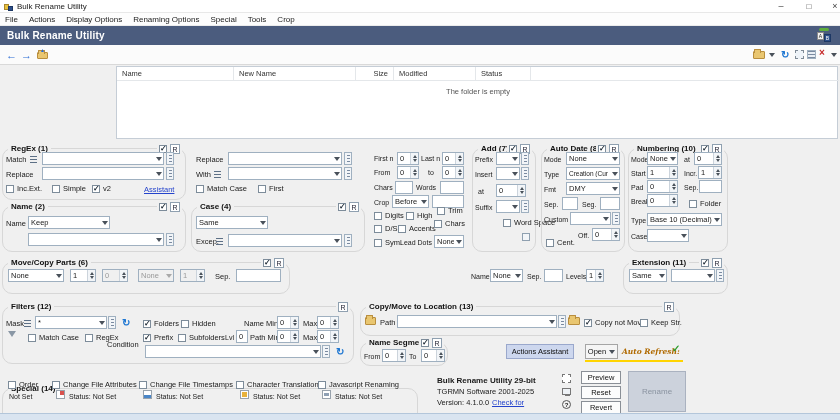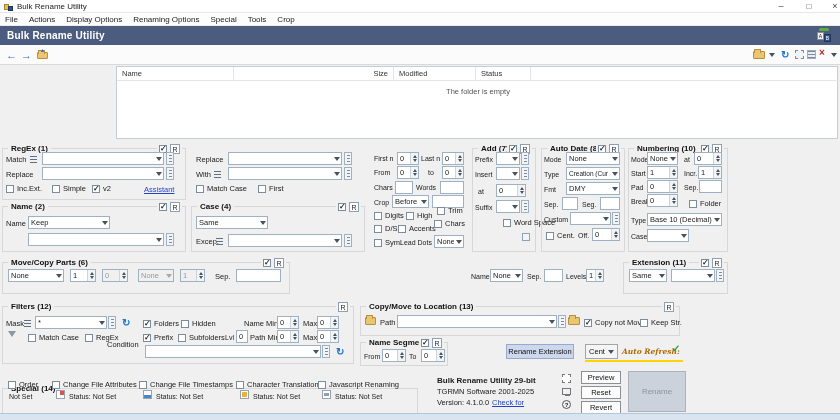--- a/index.html
+++ b/index.html
@@ -31,21 +31,21 @@
   .chev.right{border-top:3px solid transparent;border-bottom:3px solid transparent;border-left:4px solid #9a9a9a}
   .chev.down{border-left:3px solid transparent;border-right:3px solid transparent;border-top:4px solid #555}
   .pc{width:11px;height:8px;background:#89a7c9;border:1px solid #60809f;border-radius:1px;margin-right:3px;position:relative}
   .pc::after{content:"";position:absolute;left:1px;top:1px;right:1px;bottom:2px;background:#cfe2f4}
   .cloud{width:11px;height:6px;background:#3f8fdc;border-radius:4px;margin:0 4px 0 1px;position:relative}
   .cloud::before{content:"";position:absolute;top:-3px;left:3px;width:6px;height:6px;background:#3f8fdc;border-radius:50%}
   .drive{width:11px;height:8px;background:#d9dde2;border:1px solid #8f99a5;border-radius:1px;margin-right:3px;position:relative}
   .drive::after{content:"";position:absolute;left:2px;top:2px;width:4px;height:4px;background:#2f7fd6}
   .page{width:8px;height:9px;background:#fff;border:1px solid #9aa5b0;margin:0 4px 0 2px}
   
-  .gb{position:absolute;border:1px solid #d7d7d7;border-radius:0}
+  .gb{position:absolute;border:1px solid #d7d7d7;border-radius:10px}
   .gbt{position:absolute;top:-5px;left:5px;background:#f0f0f0;padding:0 3px;font-weight:bold;font-size:8px;line-height:9px;color:#111;white-space:nowrap}
   .gbc{position:absolute;top:-5px;right:3px;background:#f0f0f0;display:flex;align-items:center;gap:3px;padding:0 2px}
   .rbtn{width:10px;height:10px;border:1px solid #8fa0b0;background:#fff;font-size:7px;line-height:9px;text-align:center;color:#223;display:inline-block}
   
   .combo{position:absolute;display:flex;align-items:center;background:#fff;border:1px solid #9fb0c0;height:13px}
   .combo .cv{flex:1;padding:0 2px;font-size:7.5px;overflow:hidden;white-space:nowrap}
   .combo .ca{width:9px;height:100%;display:flex;align-items:center;justify-content:center;flex:none}
   .combo .ca::after{content:"";width:0;height:0;border-left:3px solid transparent;border-right:3px solid transparent;border-top:4px solid #49515a}
   .combo.dis{background:#f0f0f0}.combo.dis .cv{color:#999}.combo.dis .ca::after{border-top-color:#a9a9a9}
   .grip{position:absolute;width:8px;height:13px;border:1px solid #9fb0c0;background:#f2f5f8}
@@ -117,20 +117,21 @@
     <span class="refresh" style="left:781px;top:4px">↻</span>
     <span class="abs" style="left:795px;top:5px;width:9px;height:9px;border:1px dashed #7e8a96;background:#eef3f8"></span>
     <span class="abs" style="left:807px;top:5px;width:9px;height:9px;background:repeating-linear-gradient(to bottom,#7a8aa0 0 1px,#e8eef4 1px 3px);border:1px solid #9fb0c0"></span>
     <span class="abs" style="left:819px;top:2px;color:#c62828;font-weight:bold;font-size:10px">×</span>
     <span class="dtri" style="left:831px;top:8px"></span>
   </div>
 
 
   <div class="pane" style="left:116px;top:66px;width:722px;height:73px">
     <div class="hcell" style="left:0;width:117px">Name</div>
+    <div class="hcell" style="left:117px;width:122px">New Name</div>
     <div class="hcell" style="left:239px;width:38px;text-align:right">Size</div>
     <div class="hcell" style="left:277px;width:82px">Modified</div>
     <div class="hcell" style="left:359px;width:55px">Status</div>
     <div class="abs" style="left:0;top:13px;width:722px;height:1px;background:#e4e7ea"></div>
     <div class="abs" style="left:0;top:20px;width:722px;text-align:center;color:#555;font-size:7.5px">The folder is empty</div>
   </div>
 
   <div class="gb" style="left:2px;top:148px;width:184px;height:52px">
     <span class="gbt">RegEx (1)</span>
     <span class="gbc">
@@ -349,21 +350,21 @@
   <span class="lbl f7" style="left:544px;top:200px">Sep.</span>
   <span class="input" style="left:562px;top:197px;width:16px"></span>
   <span class="lbl f7" style="left:582px;top:200px">Seg.</span>
   <span class="input" style="left:600px;top:197px;width:20px"></span>
   <span class="lbl f7" style="left:544px;top:215px">Custom</span>
   <span class="combo" style="left:570px;top:212px;width:41px">
       <span class="cv"></span>
       <span class="ca"></span>
     </span>
   <span class="grip" style="left:612px;top:212px"></span>
-  <span class="cb f7" style="left:546px;top:231px">
+  <span class="cb f7" style="left:546px;top:238px">
       <span class="box"></span>
       <span>Cent.</span>
     </span>
   <span class="lbl f7" style="left:578px;top:231px">Off.</span>
   <span class="spin" style="left:592px;top:228px;width:28px">
       <span class="sv">0</span>
       <span class="sa"></span>
     </span>
 
   <div class="gb" style="left:628px;top:148px;width:100px;height:104px">
@@ -583,23 +584,23 @@
   <span class="spin" style="left:382px;top:349px;width:24px">
       <span class="sv">0</span>
       <span class="sa"></span>
     </span>
   <span class="lbl f7" style="left:409px;top:352px">To</span>
   <span class="spin" style="left:421px;top:349px;width:24px">
       <span class="sv">0</span>
       <span class="sa"></span>
     </span>
 
-  <span class="btn" style="left:506px;top:344px;width:68px;height:15px;background:#cdd7ee;border-color:#9aa8cc">Rename Extension</span>
+  <span class="btn" style="left:506px;top:344px;width:68px;height:15px;background:#cdd7ee;border-color:#9aa8cc">Actions Assistant</span>
   <span class="btn" style="left:585px;top:344px;width:33px;height:15px;background:#f5f5f5;border-color:#a5a5a5">
-      <span>Cent</span>
+      <span>Open</span>
       <span class="dtri" style="position:static;margin-left:3px"></span>
     </span>
   <span class="lbl" style="left:622px;top:347px;font-family:'DejaVu Serif',serif;font-style:italic;color:#b06a00;font-size:7.5px;font-weight:bold">Auto Refresh:</span>
   <span class="lbl" style="left:672px;top:344px;color:#2f9e2f;font-size:10px;font-weight:bold">✓</span>
   <span class="abs" style="left:585px;top:360px;width:98px;height:2px;background:#ffd400"></span>
 
   <div class="gb" style="left:2px;top:388px;width:416px;height:38px">
     <span class="gbt">Special (14)</span>
   </div>
   <span class="cb f7" style="left:8px;top:380px">

